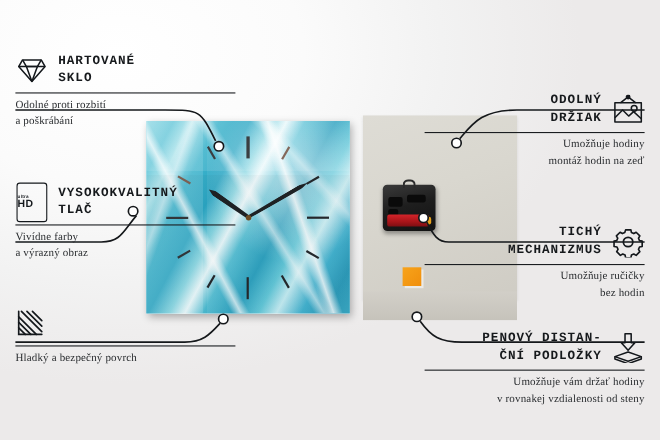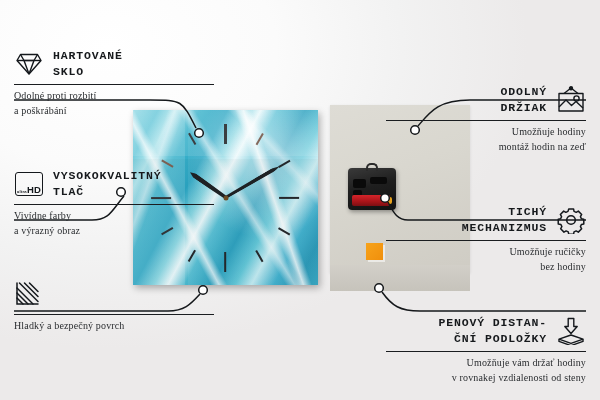--- a/index.html
+++ b/index.html
@@ -108,25 +108,25 @@
   .feat-sub{
     font-family:"Liberation Serif", serif;
     font-size:10px; line-height:1.42; color:#2a2d30; letter-spacing:.15px;
   }
 
   .f-tl{ top:48px; }
   .f-ml{ top:168px; }
   .f-bl{ top:279px; }
   .f-tr{ top:48px; }
   .f-mr{ top:168px; }
-  .f-br{ top:279px; }
+  .f-br{ top:264px; }
 
   .hd-badge{
-    width:28px; height:24px; border:1.6px solid #14181c; border-radius:3px;
-    display:flex; flex-direction:row; align-items:flex-end; justify-content:center;
+    width:28px; height:36px; border:1.6px solid #14181c; border-radius:3px;
+    display:flex; flex-direction:column; align-items:flex-start; justify-content:center;
     line-height:1;
   }
   .hd-ultra{ font-size:4.2px; font-weight:bold; letter-spacing:.2px; font-family:"Liberation Sans",sans-serif; }
   .hd-main{ font-size:9.5px; font-weight:bold; font-family:"Liberation Sans",sans-serif; letter-spacing:.3px; }
 </style>
 </head>
 <body>
 
 <div id="scene">
 
@@ -278,21 +278,21 @@
       </svg>
     </span>
     <span class="feat-title">
       <span>TICHÝ</span><br>
       <span>MECHANIZMUS</span>
     </span>
   </div>
   <div class="feat-rule"></div>
   <div class="feat-sub">
     <span>Umožňuje ručičky</span><br>
-    <span>bez hodiny</span>
+    <span>bez hodin</span>
   </div>
 </div>
 
 <div class="feat right f-br">
   <div class="feat-head">
     <span class="feat-icon">
       <svg width="30" height="28" viewBox="0 0 30 28" fill="none" stroke="#14181c" stroke-width="1.4" stroke-linejoin="round">
         <path d="M12.2 1.5h5.6v8h3.4L15 16.5 8.8 9.5h3.4z"></path>
         <path d="M15 18 L27 22.2 L15 26.4 L3 22.2 Z"></path>
         <path d="M3 22.2 v2.2 L15 28.6 L27 24.4 v-2.2"></path>

